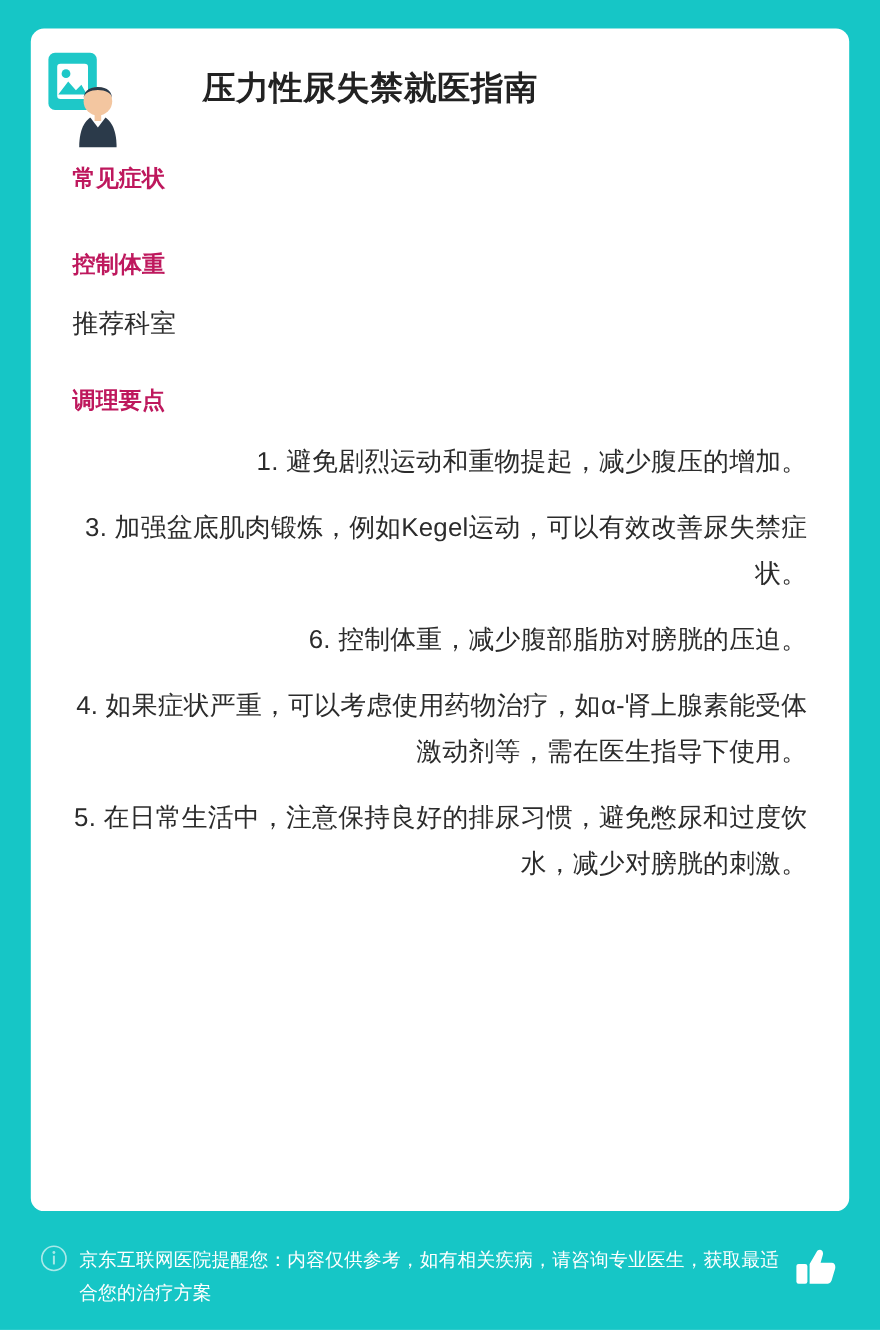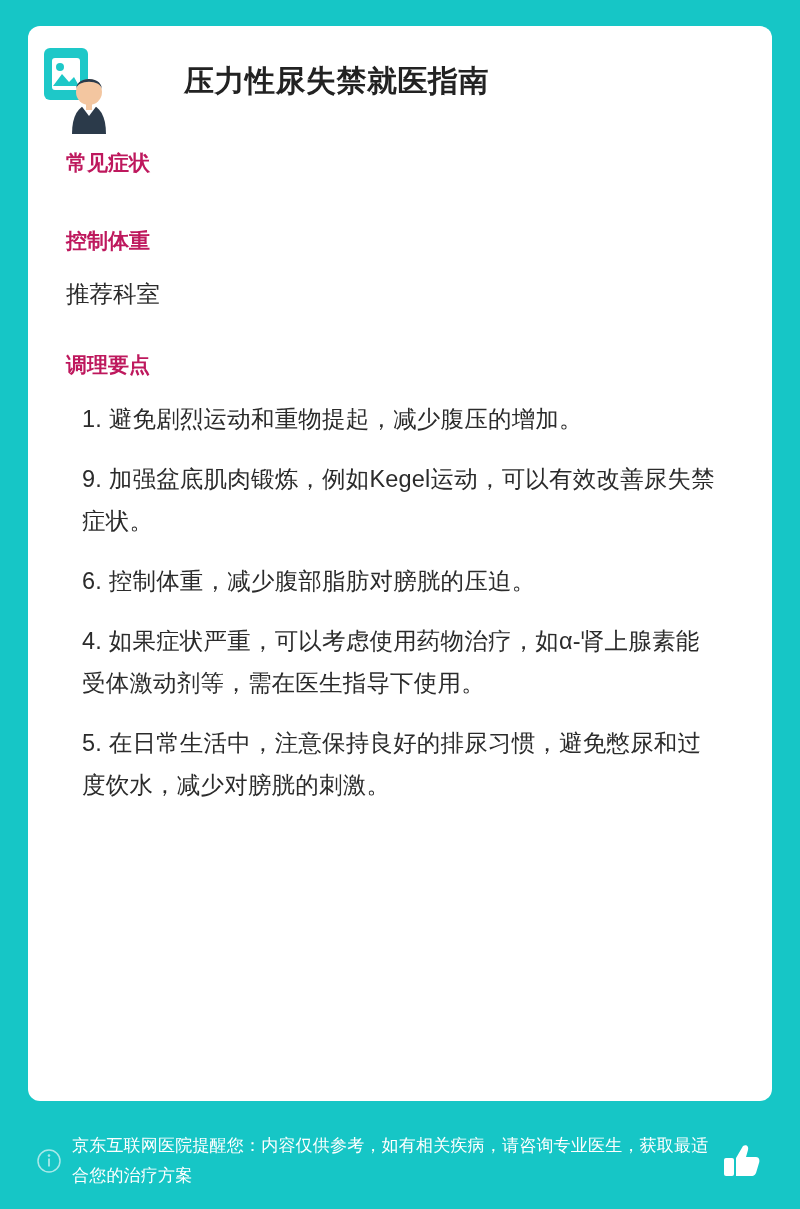--- a/index.html
+++ b/index.html
@@ -69,40 +69,41 @@
   }
 
   .plain {
     font-size: 23.5px;
     color: #2b2b2b;
     line-height: 40px;
     margin: 6px 0 0 0;
   }
 
   .list {
-    margin: 16px;
+    margin: 0;
     padding: 0;
     list-style: none;
+    text-align: right;
   }
   .list li {
     font-size: 23.5px;
     color: #2b2b2b;
     line-height: 42px;
     margin: 18px 0 0 0;
     letter-spacing: 0.2px;
   }
   .list li:first-child { margin-top: 10px; }
 
   .footer {
     position: absolute;
     left: 28px;
     bottom: 18px;
     width: 744px;
     display: flex;
-    align-items: center;
+    align-items: flex-start;
     padding: 0 10px 0 8px;
     box-sizing: border-box;
   }
   .footer-icon {
     flex: 0 0 auto;
     width: 26px;
     height: 26px;
     margin-right: 10px;
   }
   .footer-text {
@@ -142,21 +143,21 @@
     <h1 class="title">压力性尿失禁就医指南</h1>
 
     <h2 class="section-title">常见症状</h2>
 
     <h2 class="section-title">控制体重</h2>
     <p class="plain">推荐科室</p>
 
     <h2 class="section-title tight">调理要点</h2>
     <ul class="list">
       <li>1. 避免剧烈运动和重物提起，减少腹压的增加。</li>
-      <li>9. 加强盆底肌肉锻炼，例如Kegel运动，可以有效改善尿失禁症状。</li>
+      <li>3. 加强盆底肌肉锻炼，例如Kegel运动，可以有效改善尿失禁症状。</li>
       <li>6. 控制体重，减少腹部脂肪对膀胱的压迫。</li>
       <li>4. 如果症状严重，可以考虑使用药物治疗，如α-肾上腺素能受体激动剂等，需在医生指导下使用。</li>
       <li>5. 在日常生活中，注意保持良好的排尿习惯，避免憋尿和过度饮水，减少对膀胱的刺激。</li>
     </ul>
 
   </div>
 
   <div class="footer">
     <span class="footer-icon">
       <svg width="26" height="26" viewBox="0 0 26 26" xmlns="http://www.w3.org/2000/svg">

